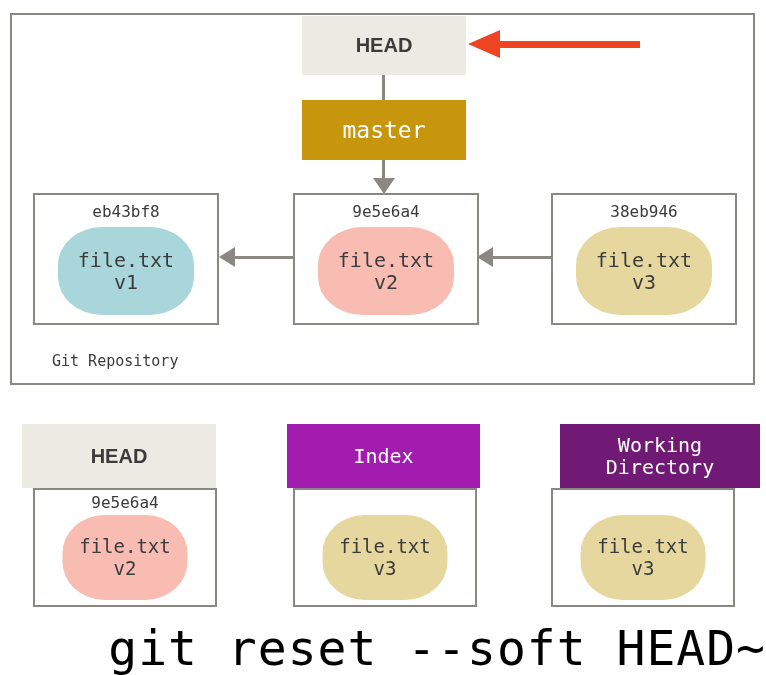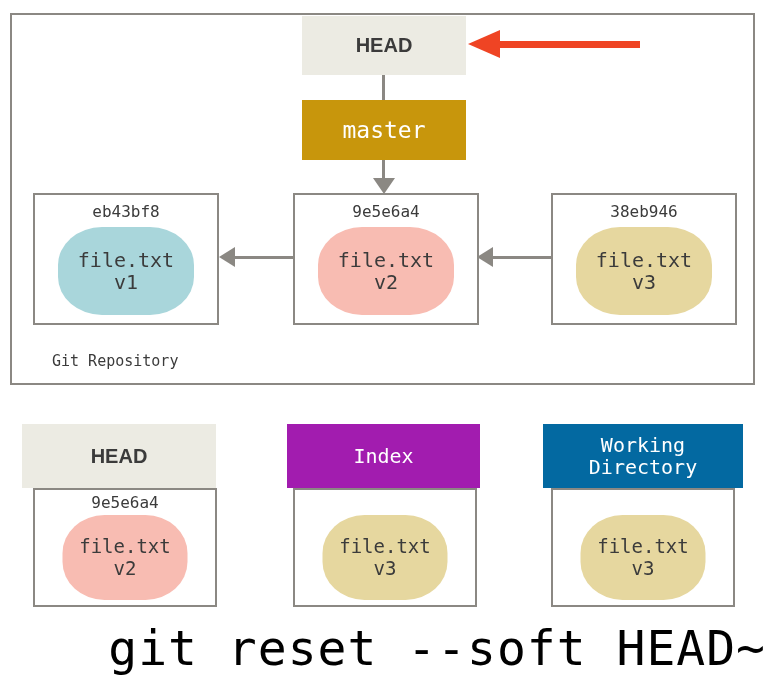--- a/index.html
+++ b/index.html
@@ -220,23 +220,23 @@
   .area-header.index-area {
     left: 287px;
     width: 193px;
     background: #a21caf;
   }
   .area-header.index-area .area-header-label {
     font-family: "DejaVu Sans Mono", monospace;
     color: #ffffff;
   }
   .area-header.wd-area {
-    left: 543px;
+    left: 560px;
     width: 200px;
-    background: #0369a1;
+    background: #701a75;
   }
   .area-header.wd-area .area-header-label {
     font-family: "DejaVu Sans Mono", monospace;
     color: #ffffff;
     white-space: pre-line;
   }
 
   .area-box {
     position: absolute;
     top: 488px;

